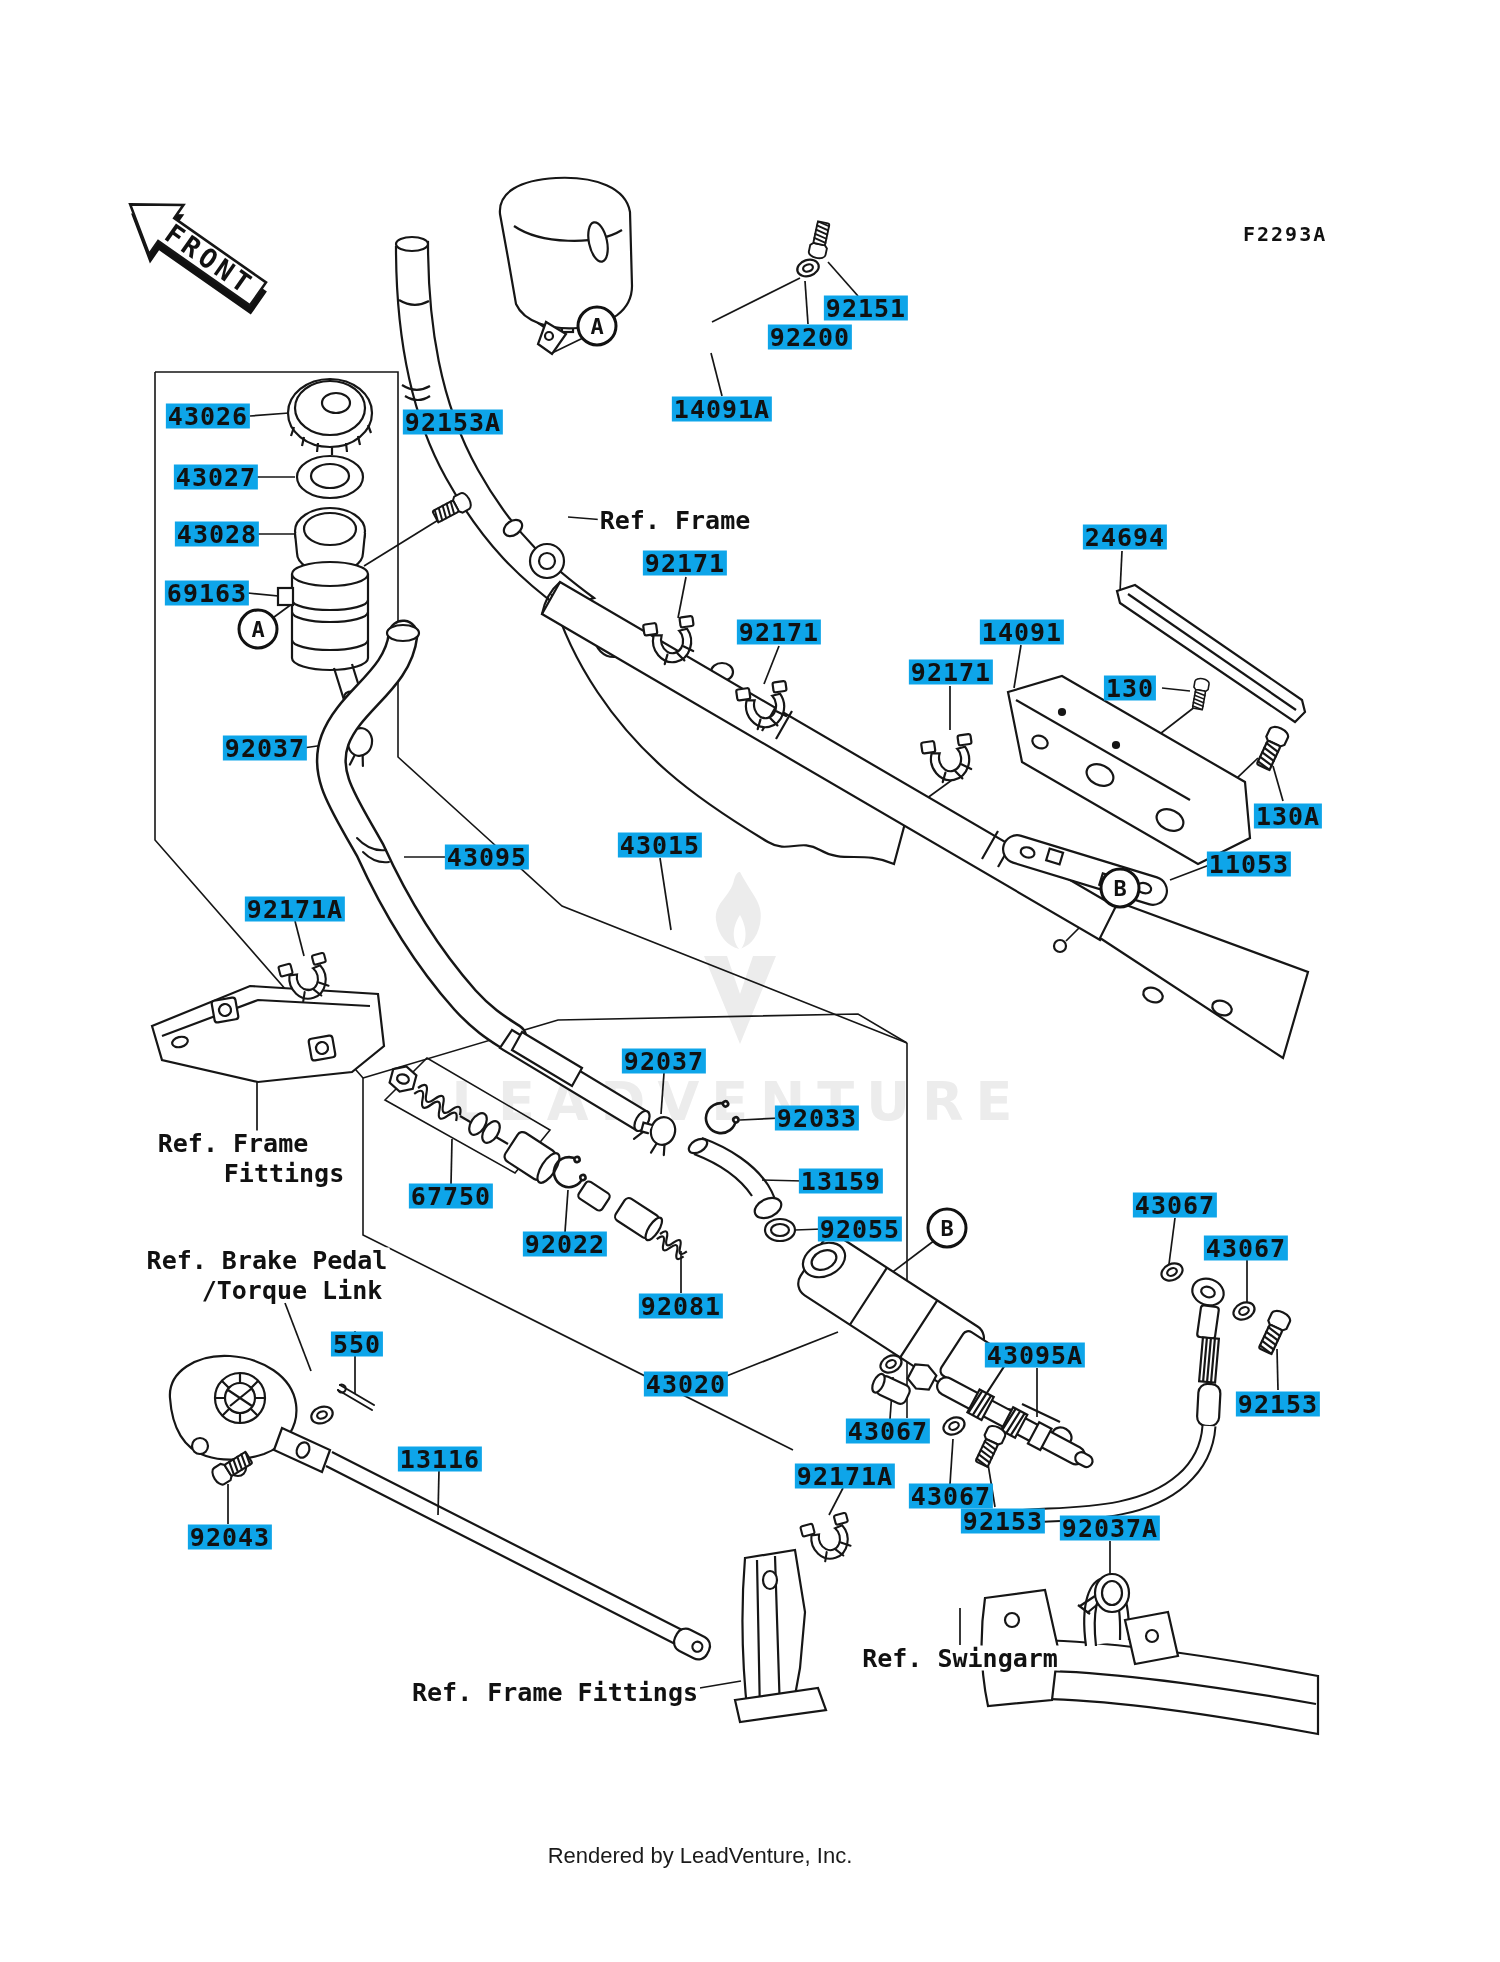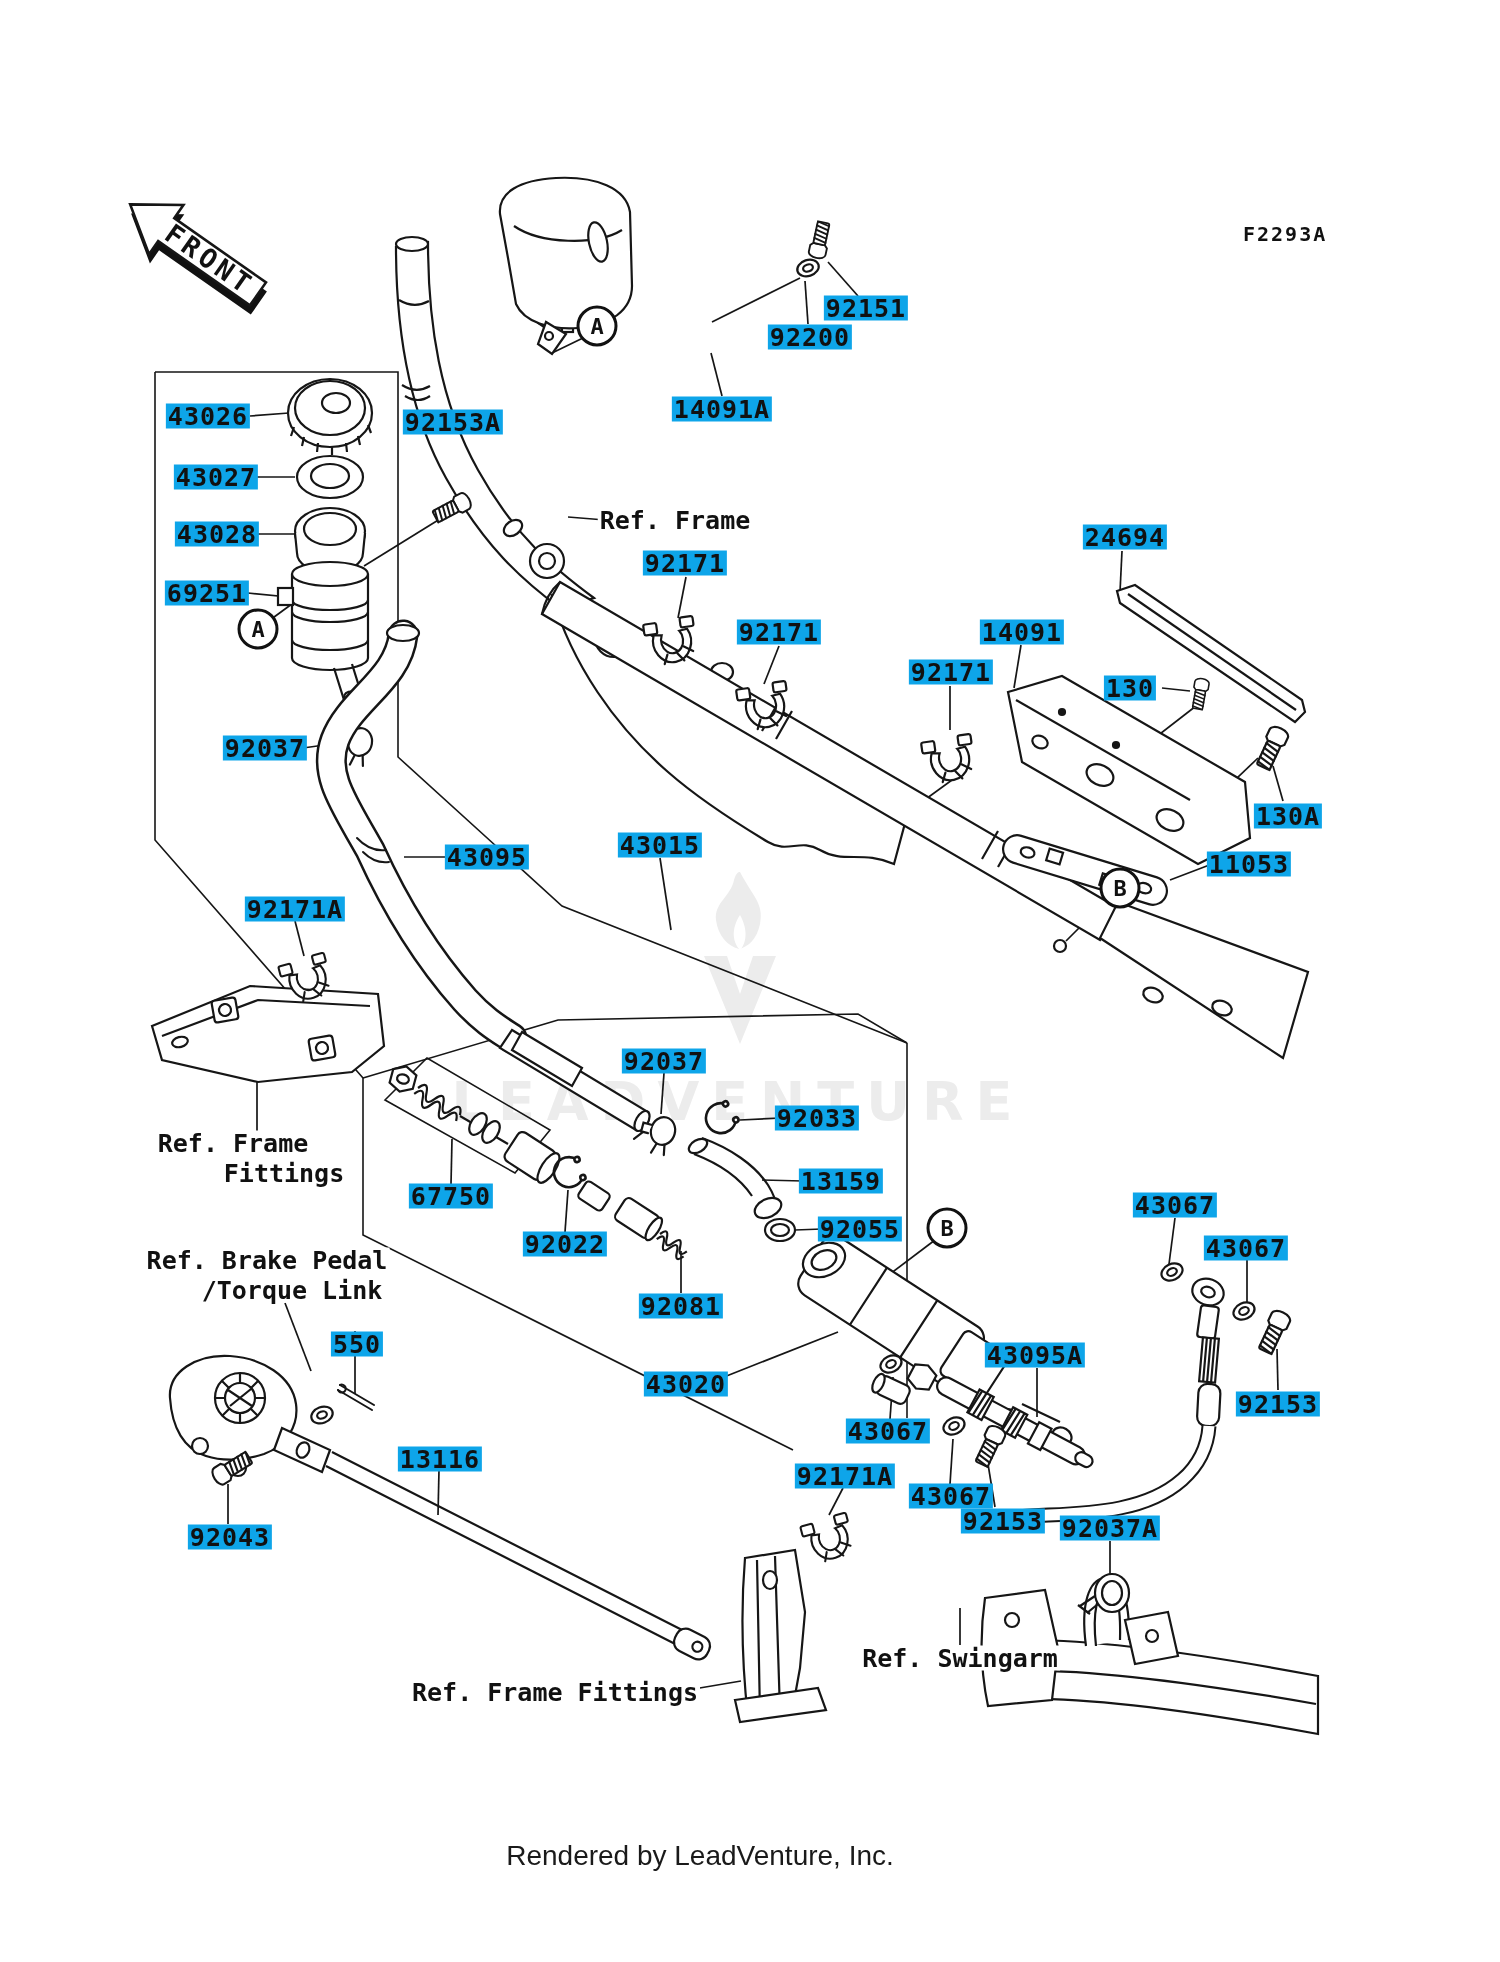--- a/index.html
+++ b/index.html
@@ -9,21 +9,21 @@
   #label-layer{position:absolute;left:0;top:0;width:100%;height:100%;z-index:2;}
   .plabel{position:absolute;transform:translate(-50%,-50%);font-weight:700;font-size:25px;
           letter-spacing:1px;white-space:nowrap;background:#0ea5e9;padding:0 2px;line-height:1;}
   .rlabel{position:absolute;transform:translate(-50%,-50%);font-weight:700;font-size:25px;
           letter-spacing:0px;white-space:nowrap;background:#fff;padding:0 2px;line-height:1;}
   .callout{position:absolute;width:35px;height:35px;border:3px solid #111;border-radius:50%;
            transform:translate(-50%,-50%);display:flex;align-items:center;justify-content:center;
            font-weight:700;font-size:22px;background:#fff;line-height:1;}
   .code{position:absolute;left:1243px;top:222px;font-weight:700;font-size:20px;letter-spacing:2px;}
   .footer{position:absolute;left:700px;top:1856px;transform:translate(-50%,-50%);
-          font-family:"Liberation Sans",sans-serif;font-size:28px;color:#1a1a1a;white-space:nowrap;z-index:2;}
+          font-family:"Liberation Sans",sans-serif;font-size:22px;color:#1a1a1a;white-space:nowrap;z-index:2;}
 </style>
 </head>
 <body>
 
 <div class="canvas">
 
 <svg width="1500" height="1962" viewBox="0 0 1500 1962">
   <defs>
     <g id="sym-bolt" stroke="#161616" stroke-width="2.2" fill="none" stroke-linecap="round">
       <path d="M-16,-10 h8 l3,3 v14 l-3,3 h-8 a5.5,10 0 0 1 0,-20 z" fill="#fff"></path>
@@ -406,21 +406,21 @@
 
 <div id="label-layer">
   <div class="code">F2293A</div>
   <div class="footer">Rendered by LeadVenture, Inc.</div>
 <div class="plabel" style="left: 866px; top: 308px;">92151</div>
       <div class="plabel" style="left: 810px; top: 337px;">92200</div>
       <div class="plabel" style="left: 722px; top: 409px;">14091A</div>
       <div class="plabel" style="left: 208px; top: 416px;">43026</div>
       <div class="plabel" style="left: 216px; top: 477px;">43027</div>
       <div class="plabel" style="left: 217px; top: 534px;">43028</div>
-      <div class="plabel" style="left: 207px; top: 593px;">69251</div>
+      <div class="plabel" style="left: 207px; top: 593px;">69163</div>
       <div class="plabel" style="left: 453px; top: 422px;">92153A</div>
       <div class="plabel" style="left: 685px; top: 563px;">92171</div>
       <div class="plabel" style="left: 779px; top: 632px;">92171</div>
       <div class="plabel" style="left: 951px; top: 672px;">92171</div>
       <div class="plabel" style="left: 1125px; top: 537px;">24694</div>
       <div class="plabel" style="left: 1022px; top: 632px;">14091</div>
       <div class="plabel" style="left: 1130px; top: 688px;">130</div>
       <div class="plabel" style="left: 1288px; top: 816px;">130A</div>
       <div class="plabel" style="left: 1249px; top: 864px;">11053</div>
       <div class="plabel" style="left: 265px; top: 748px;">92037</div>

